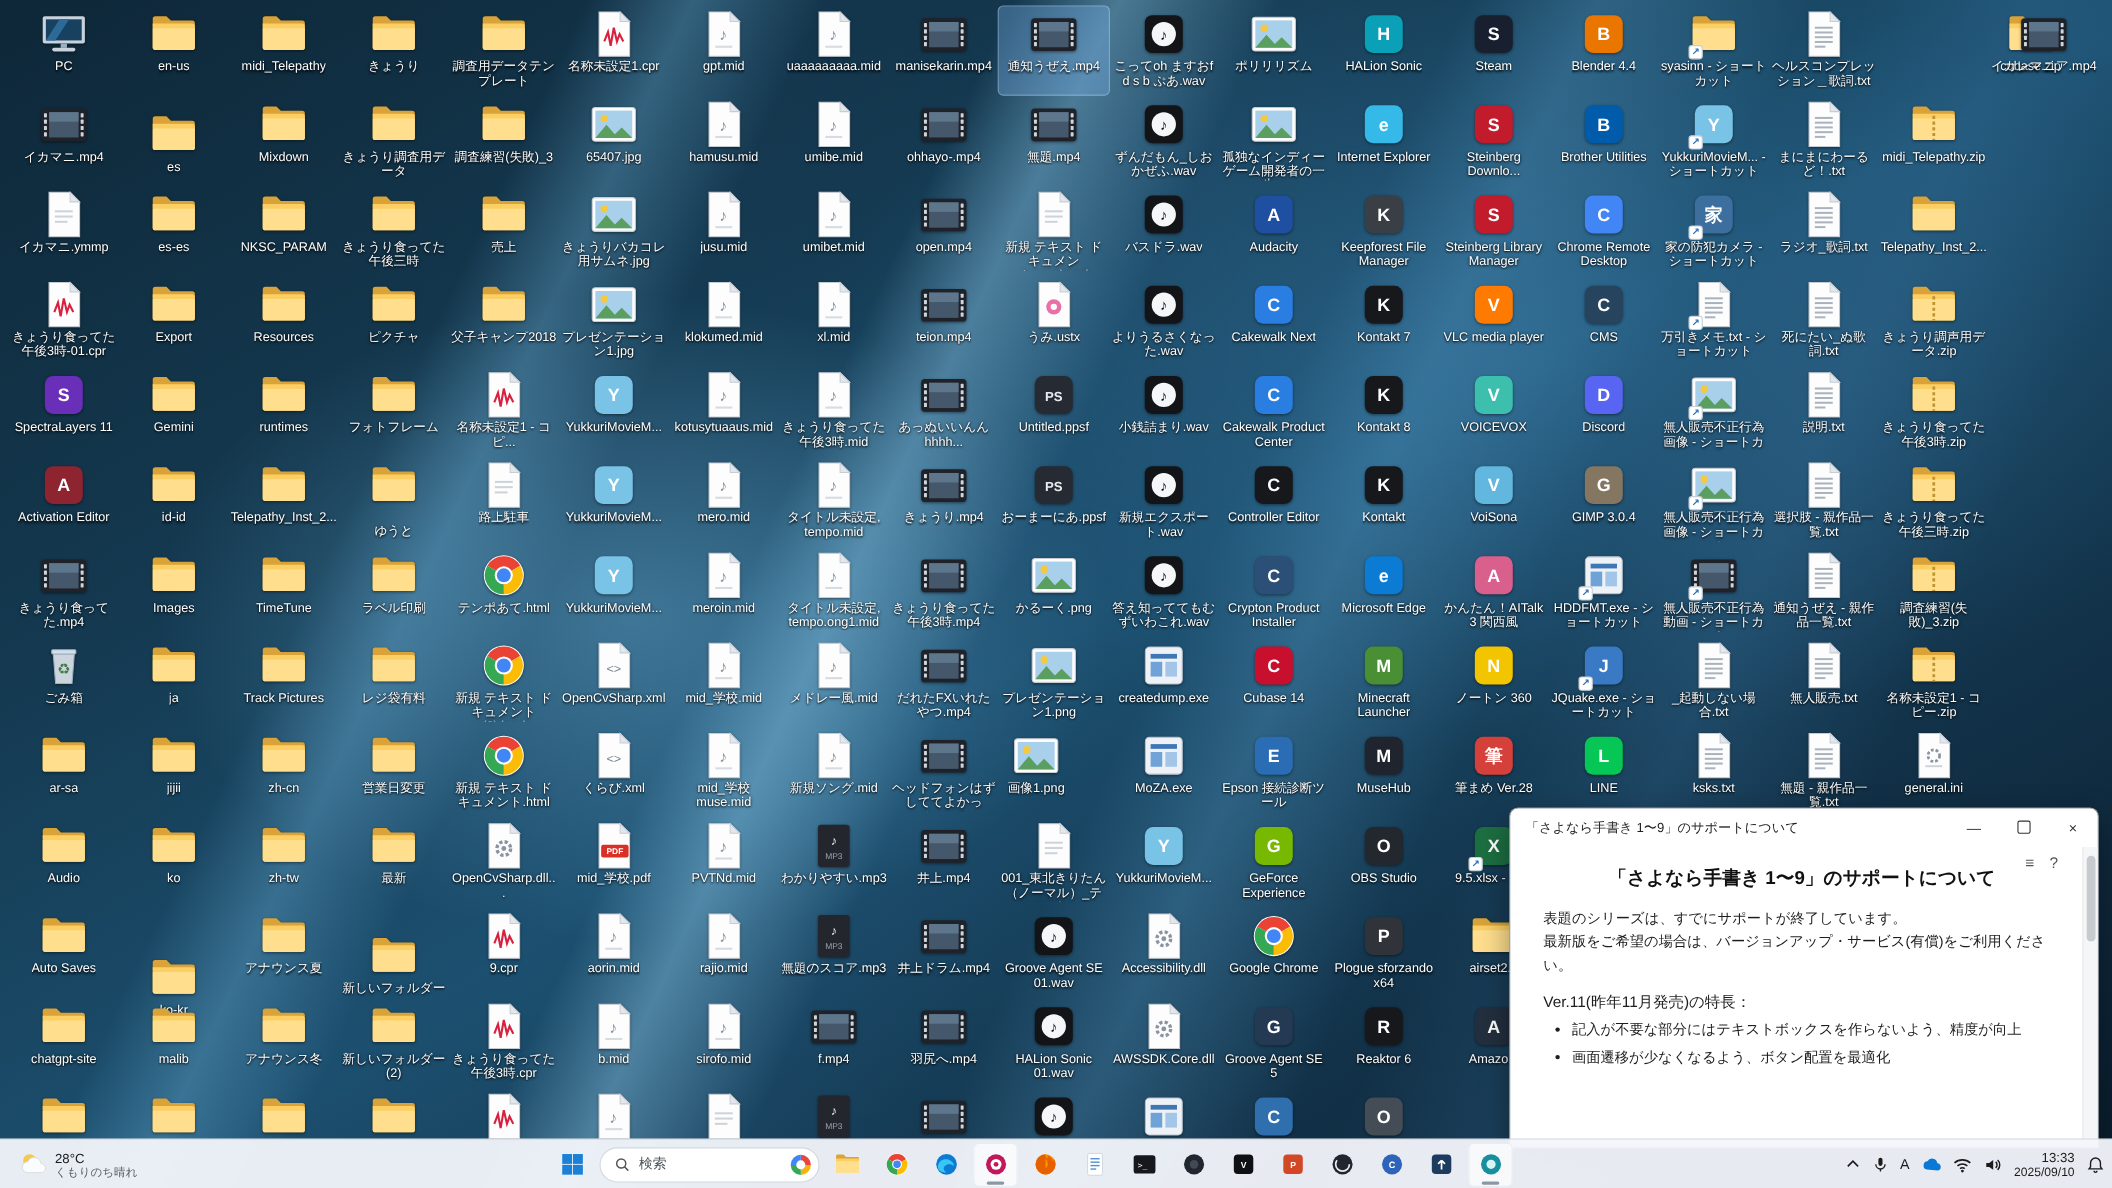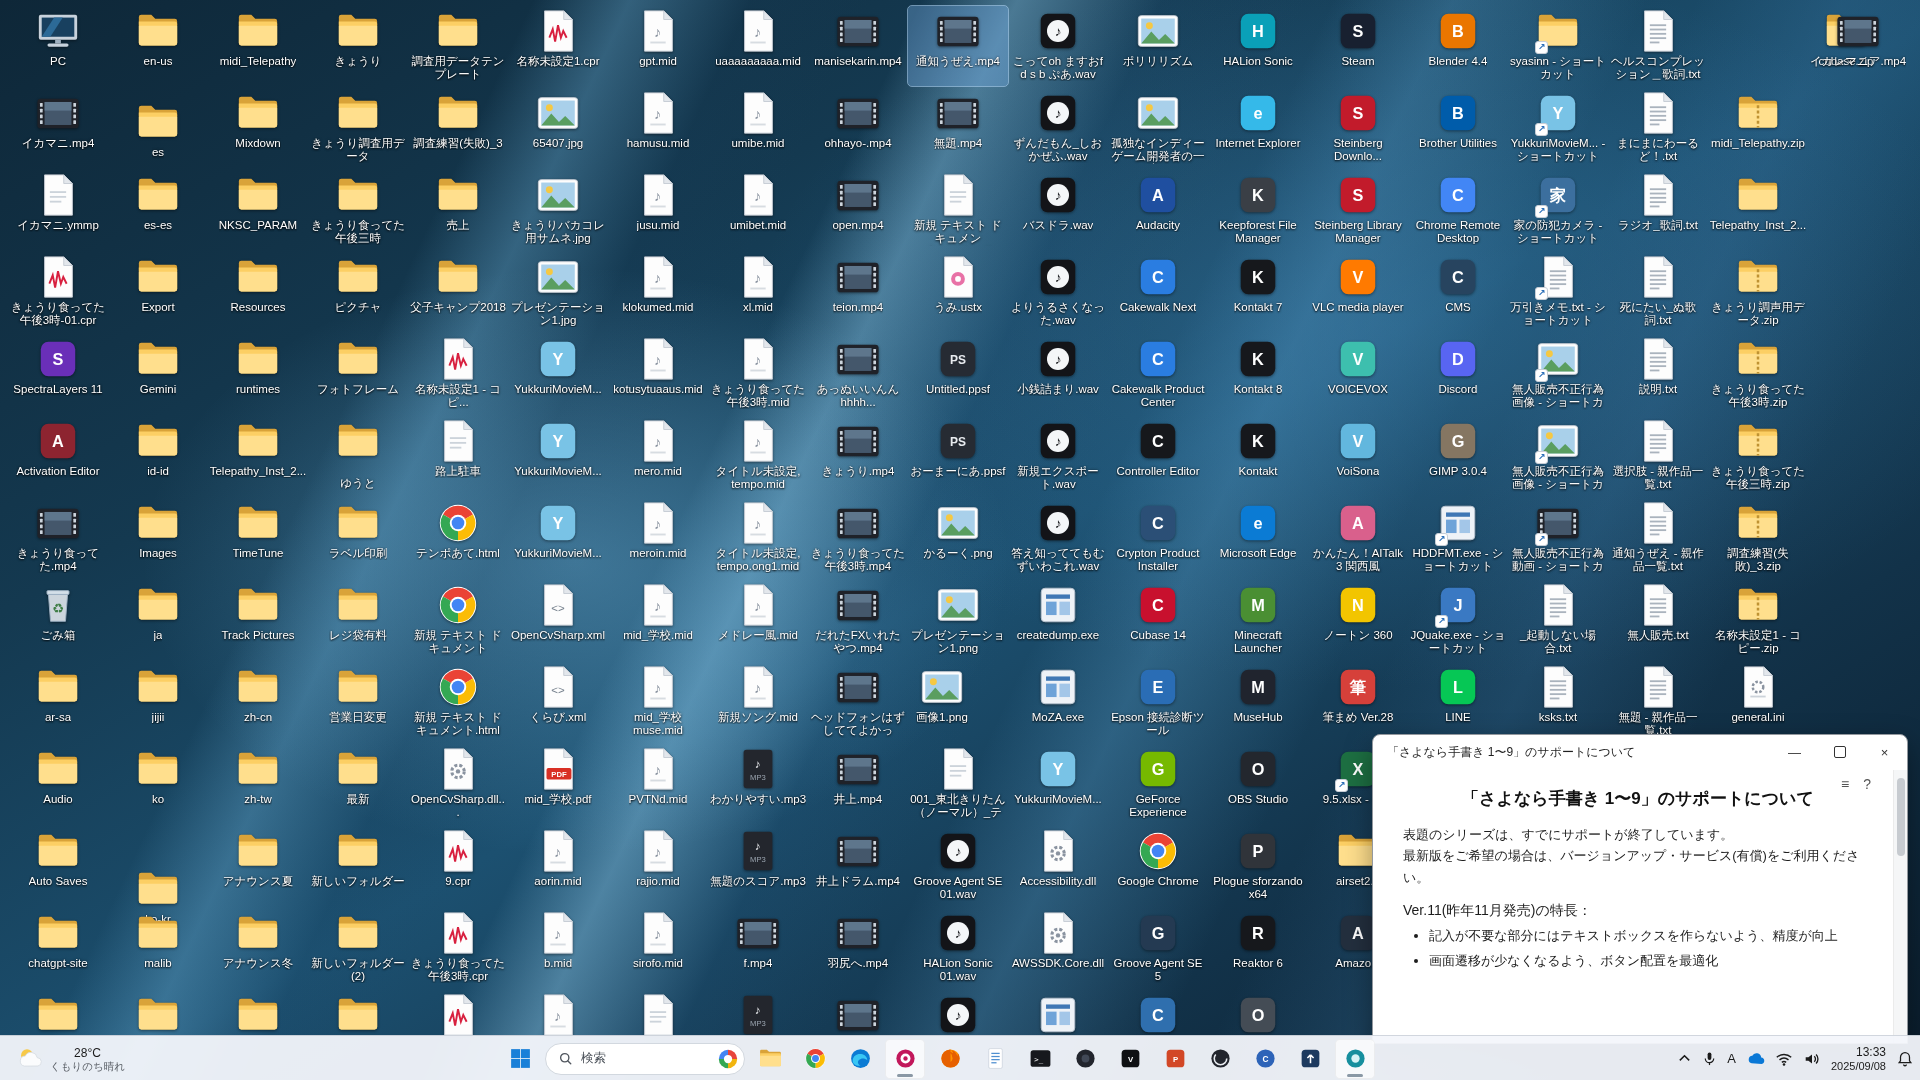--- a/index.html
+++ b/index.html
@@ -43,21 +43,21 @@
   #dlg-deadline{font-size:13px;margin-top:14px;}
   #dlg-scrollbar{position:absolute;top:35px;right:0;bottom:0;width:13px;background:#f5f6f7;
     border-left:1px solid #ebebeb;}
   #dlg-thumb{position:absolute;top:8px;left:2.5px;width:8px;height:78px;background:#c7cbd0;border-radius:4px;}
   
   #taskbar{position:absolute;left:0;top:1035px;width:1920px;height:45px;z-index:100;
     background:rgba(243,246,251,.95);border-top:1px solid rgba(120,132,148,.28);}
   #weather{position:absolute;left:8px;top:3px;height:39px;display:flex;align-items:center;gap:7px;
     padding:0 8px;border-radius:5px;}
   #weather svg{width:27px;height:27px;}
-  .wx-temp{font-size:12px;color:#1b1b1b;line-height:14px;text-align:center;}
+  .wx-temp{font-size:12px;color:#1b1b1b;line-height:14px;}
   .wx-cond{font-size:10.5px;color:#5a5f66;line-height:12px;}
   #tb-center{position:absolute;left:500px;top:2.5px;display:flex;align-items:center;gap:5px;}
   .tb-btn{position:relative;width:40px;height:40px;border-radius:5px;display:flex;
     align-items:center;justify-content:center;}
   .tb-btn svg{width:25px;height:25px;}
   .tb-btn.open{background:rgba(255,255,255,.7);box-shadow:inset 0 0 0 1px rgba(0,0,0,.05);}
   .tb-ind{position:absolute;bottom:2px;left:50%;transform:translateX(-50%);width:16px;height:3px;
     border-radius:2px;background:#8родa;background:#8a98a5;}
   #search-pill{height:32px;width:200px;border-radius:16px;background:#fff;border:1px solid #d2d8df;
     display:flex;align-items:center;gap:8px;padding:0 5px 0 12px;box-sizing:border-box;}
@@ -1711,21 +1711,21 @@
       <div class="dlabel">ko-kr</div>
     </div>
     <div class="dicon" style="left: 208px; top: 826px;">
       <div class="dglyph"><svg viewBox="0 0 48 48">
           <path d="M4 9.5A2.5 2.5 0 0 1 6.5 7H17l4.2 4.2H41.5A2.5 2.5 0 0 1 44 13.7V18H4z" fill="#d9a339"></path>
           <path d="M4 14h37.5A2.5 2.5 0 0 1 44 16.5v20A2.5 2.5 0 0 1 41.5 39H6.5A2.5 2.5 0 0 1 4 36.5z" fill="#fccf64"></path>
           <path d="M4 18.5h40v18A2.5 2.5 0 0 1 41.5 39H6.5A2.5 2.5 0 0 1 4 36.5z" fill="#ffdf8d"></path>
         </svg></div>
       <div class="dlabel">アナウンス夏</div>
     </div>
-    <div class="dicon" style="left: 308px; top: 826px;">
+    <div class="dicon" style="left: 308px; top: 826px; justify-content: flex-end;">
       <div class="dglyph"><svg viewBox="0 0 48 48">
           <path d="M4 9.5A2.5 2.5 0 0 1 6.5 7H17l4.2 4.2H41.5A2.5 2.5 0 0 1 44 13.7V18H4z" fill="#d9a339"></path>
           <path d="M4 14h37.5A2.5 2.5 0 0 1 44 16.5v20A2.5 2.5 0 0 1 41.5 39H6.5A2.5 2.5 0 0 1 4 36.5z" fill="#fccf64"></path>
           <path d="M4 18.5h40v18A2.5 2.5 0 0 1 41.5 39H6.5A2.5 2.5 0 0 1 4 36.5z" fill="#ffdf8d"></path>
         </svg></div>
       <div class="dlabel">新しいフォルダー</div>
     </div>
     <div class="dicon" style="left: 408px; top: 826px;">
       <div class="dglyph"><svg viewBox="0 0 48 48">
           <path d="M10 3h20l9 9v33H10z" fill="#fdfdfd" stroke="#c6ccd4"></path>
@@ -2252,21 +2252,21 @@
       </span>
     <span>
         <svg width="18" height="18" viewBox="0 0 20 20">
           <path d="M3 8v4h3l4 3V5L6 8z" fill="#1b1b1b"></path>
           <path d="M12.5 7a4 4 0 0 1 0 6" stroke="#1b1b1b" stroke-width="1.5" fill="none"></path>
           <path d="M14.5 5a7 7 0 0 1 0 10" stroke="#1b1b1b" stroke-width="1.5" fill="none"></path>
         </svg>
       </span>
     <div id="clock">
       <div class="t-time">13:33</div>
-      <div class="t-date">2025/09/08</div>
+      <div class="t-date">2025/09/10</div>
     </div>
     <span>
         <svg width="18" height="18" viewBox="0 0 20 20">
           <path d="M10 3a5 5 0 0 1 5 5v4l1.5 2h-13L5 12V8a5 5 0 0 1 5-5z" fill="none" stroke="#1b1b1b" stroke-width="1.4"></path>
           <path d="M8.5 16a1.5 1.5 0 0 0 3 0" stroke="#1b1b1b" fill="none" stroke-width="1.4"></path>
         </svg>
       </span>
   </div>
 </div>
 

